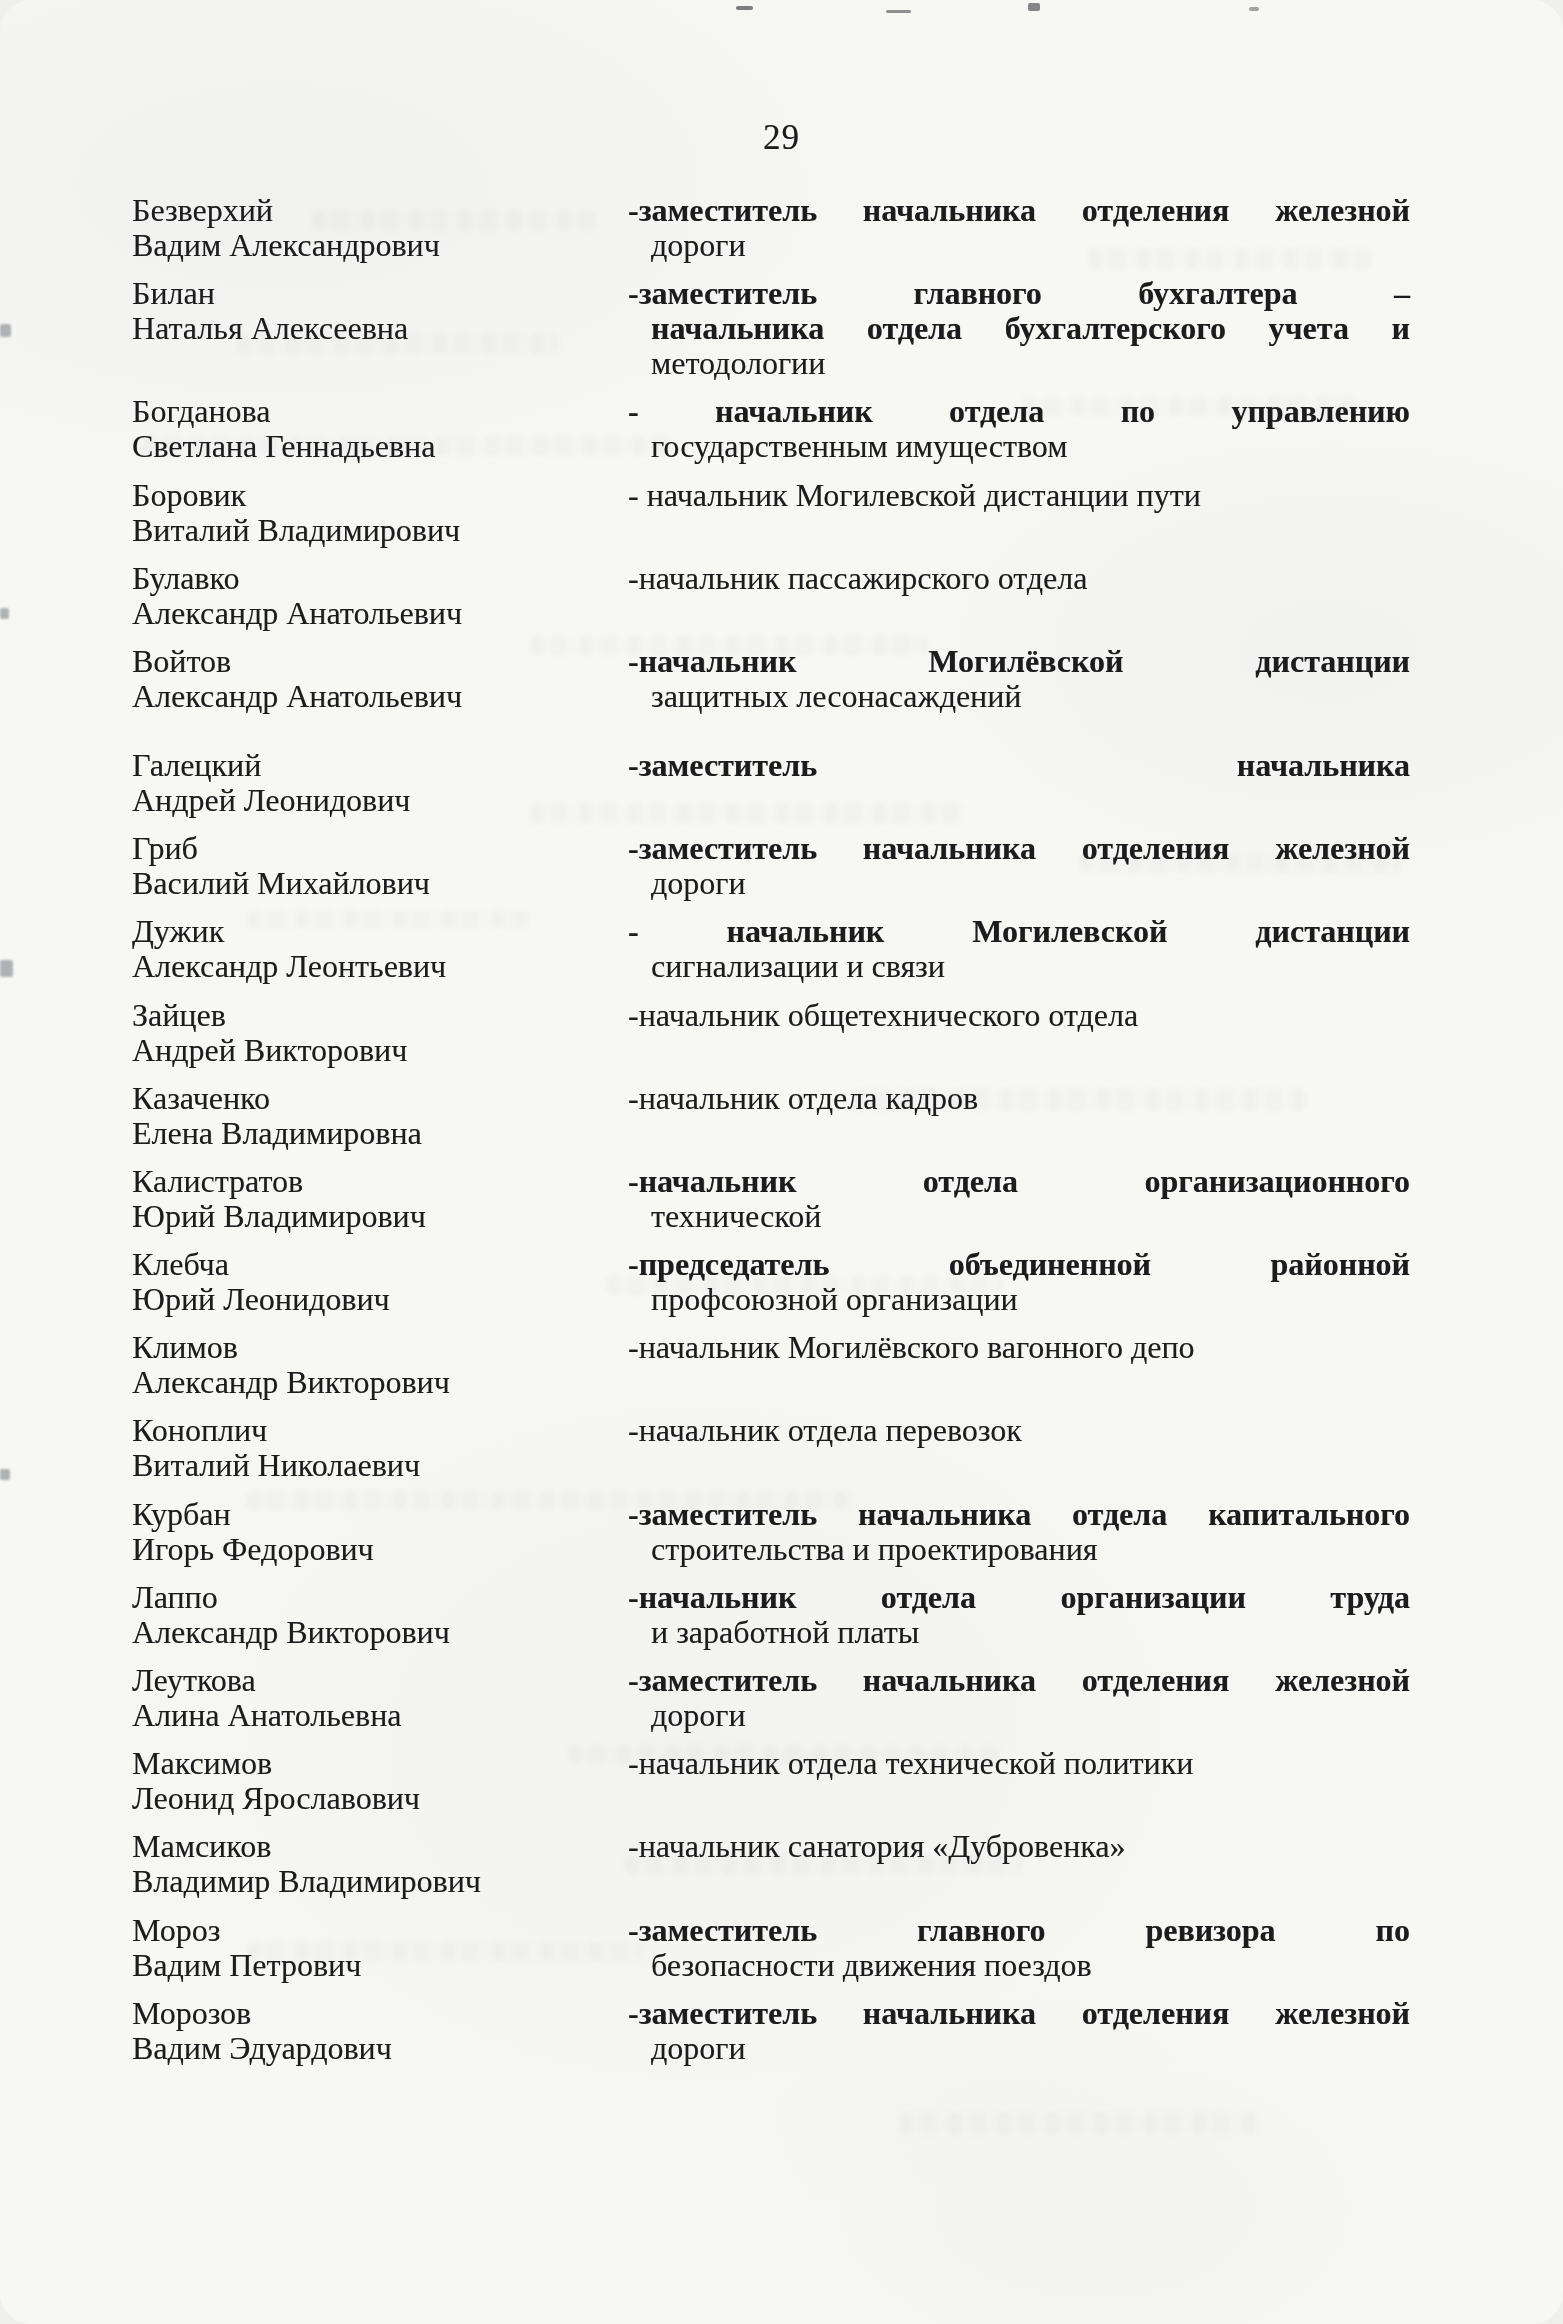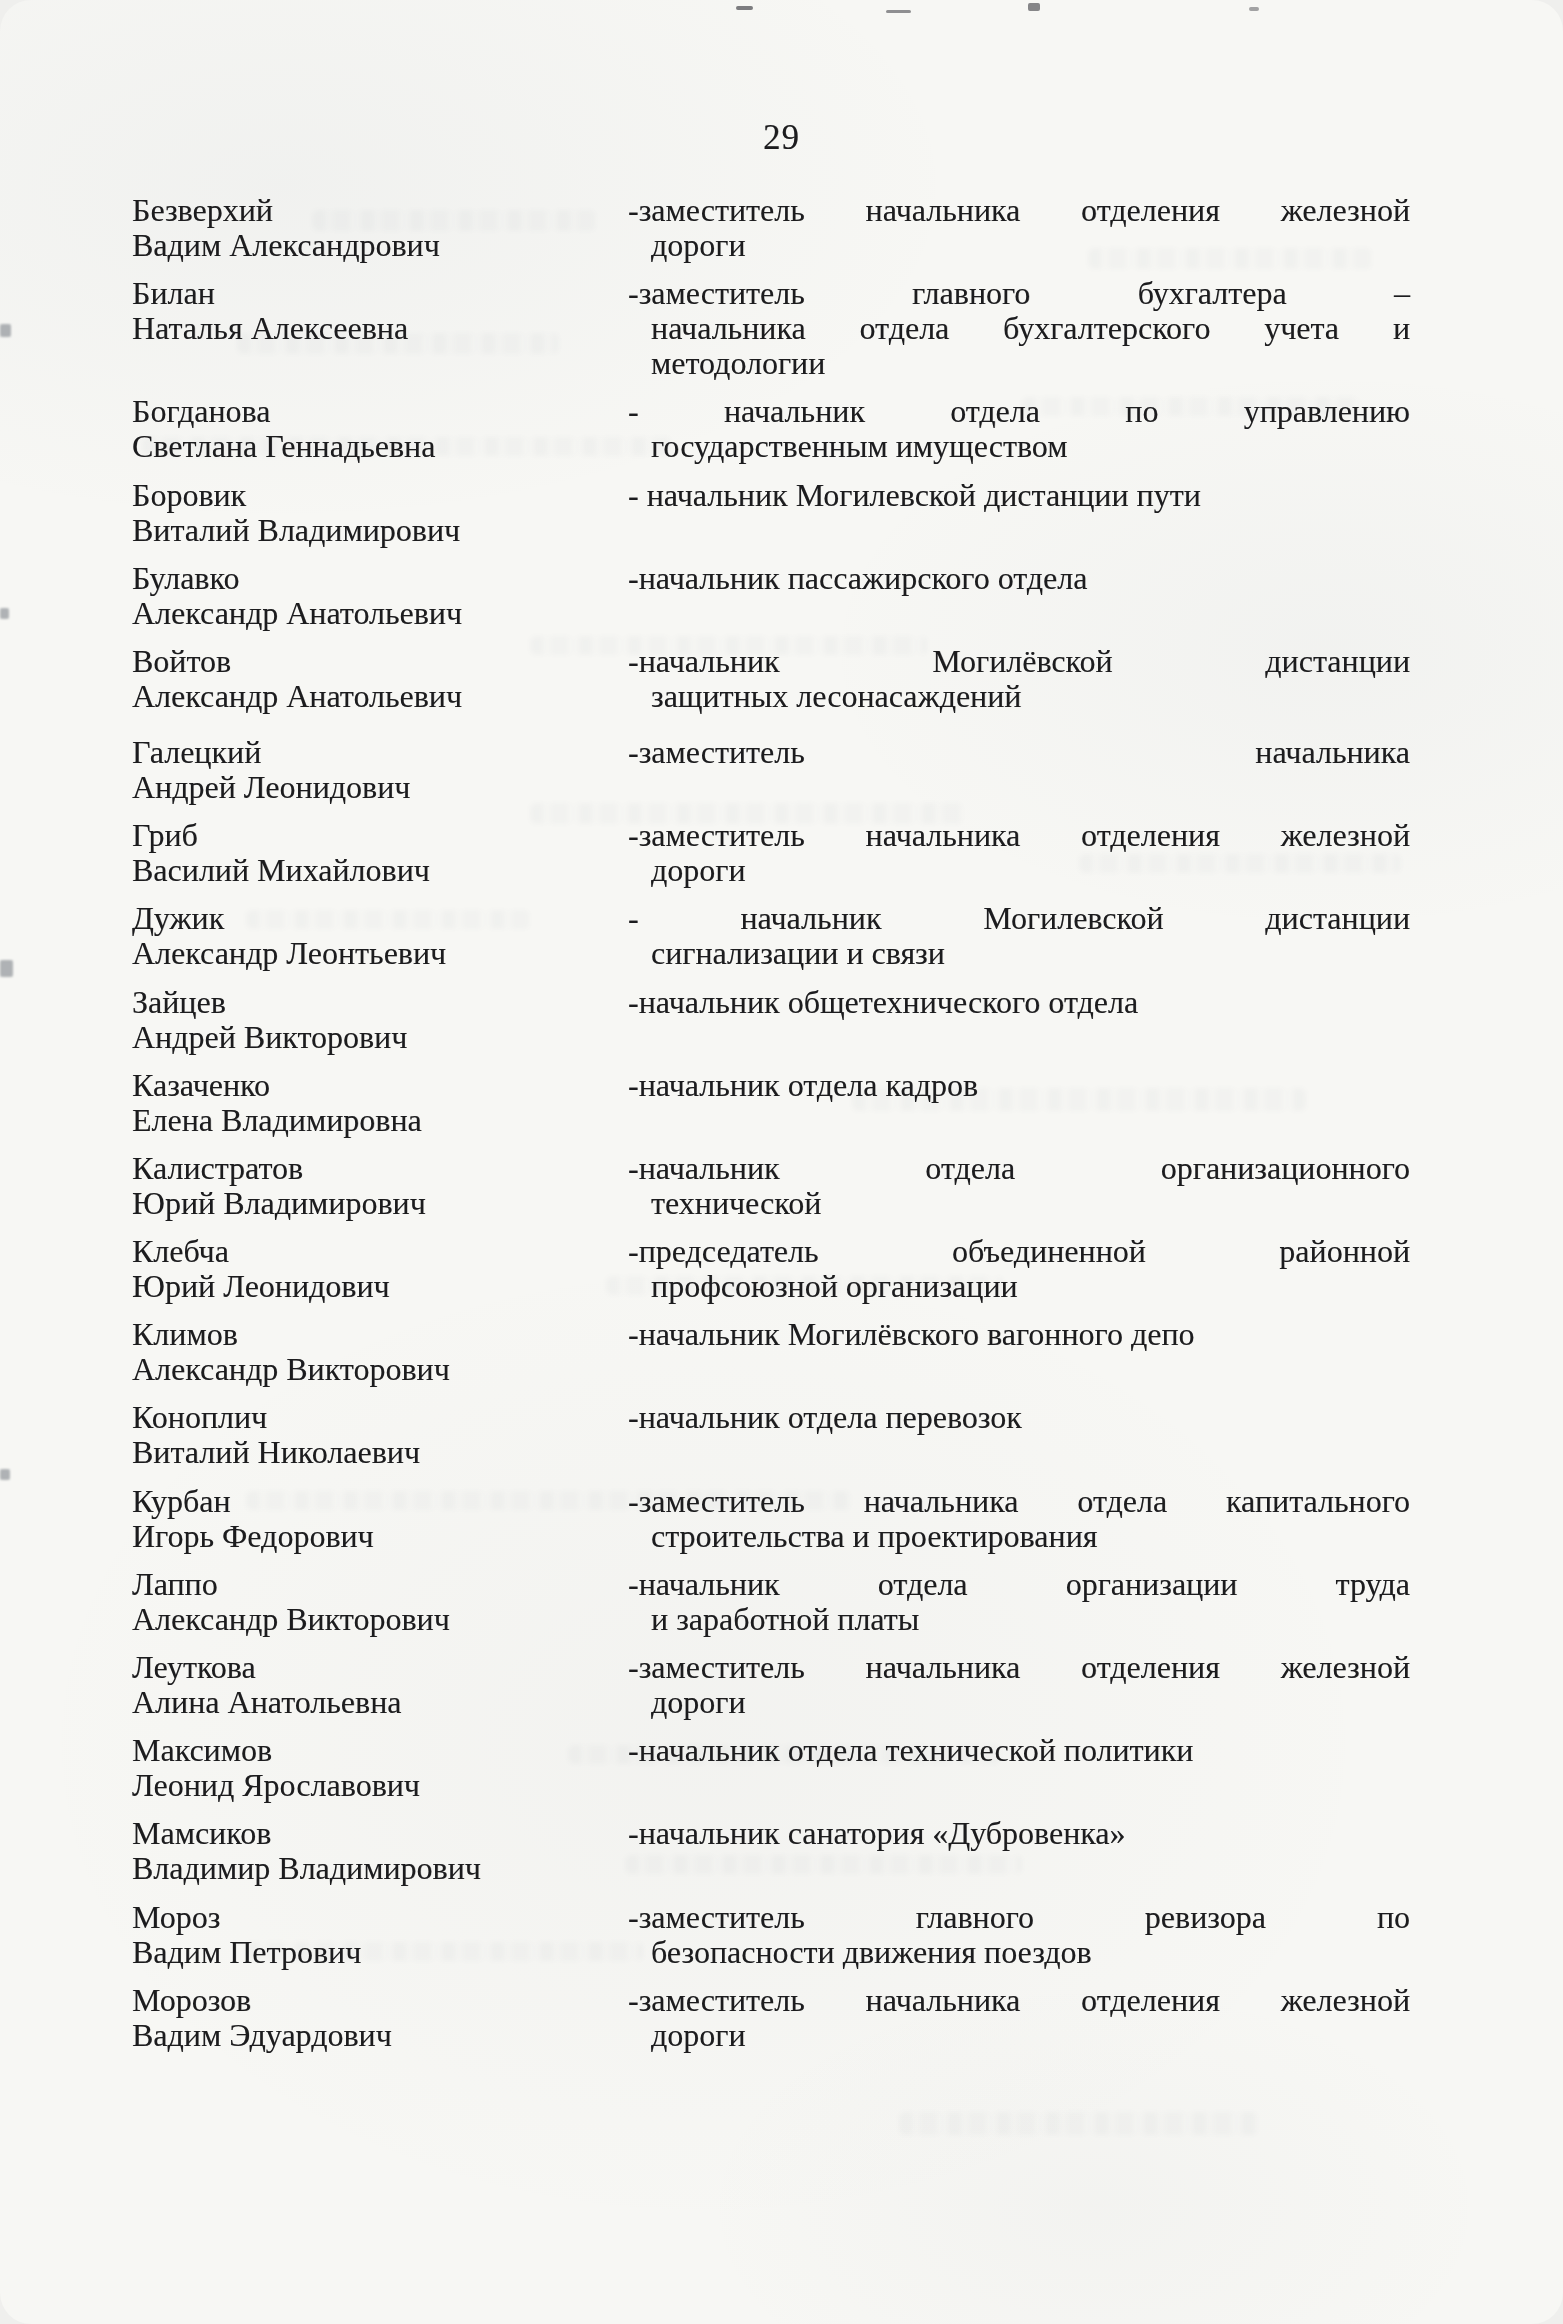--- a/index.html
+++ b/index.html
@@ -33,27 +33,28 @@
     left:132px;top:193px;
     width:1278px;
   }
   .entry{
     display:grid;
     grid-template-columns:496px 782px;
     margin-bottom:13.2px;
     font-size:32px;
     line-height:35px;
   }
-  .entry.extra-gap{margin-top:21px;}
+  .entry.extra-gap{margin-top:34px;}
   .name{white-space:nowrap;}
   .position .pline{padding-left:23px;}
   .position .pline:first-child{padding-left:0;}
   .position .pline.just{
     text-align:justify;
     text-align-last:justify;
+    font-weight:bold;
   }
   
   .smudge{
     position:absolute;
     border-radius:5.7px;
     background:repeating-linear-gradient(90deg,
       rgba(90,100,115,0.55) 0 13.2px, rgba(90,100,115,0.15) 13.2px 21px,
       rgba(90,100,115,0.45) 21px 38px, rgba(90,100,115,0.1) 38px 49px);
     opacity:0.07;
     filter:blur(2.8px);

